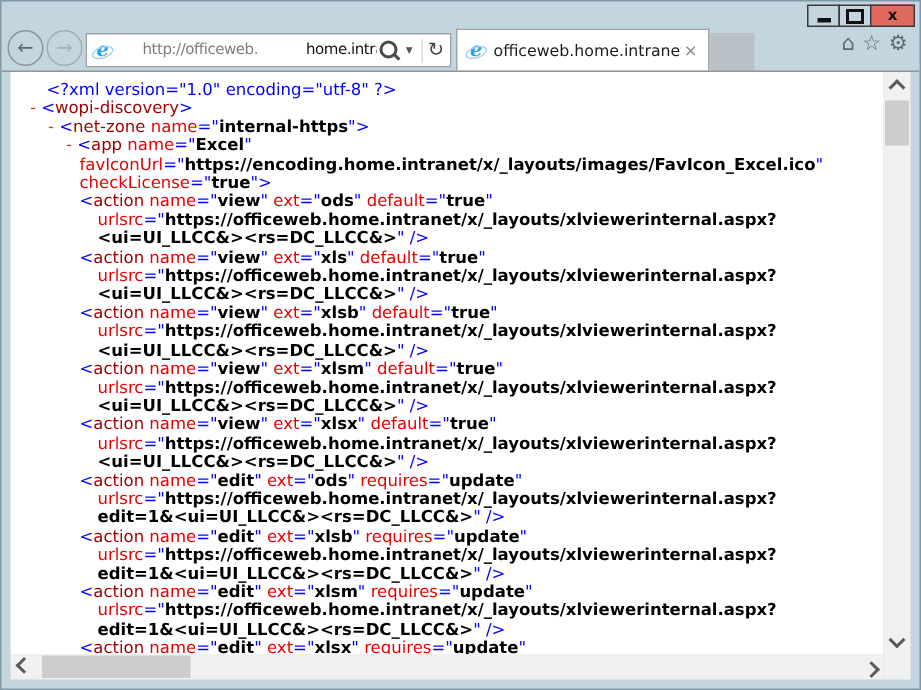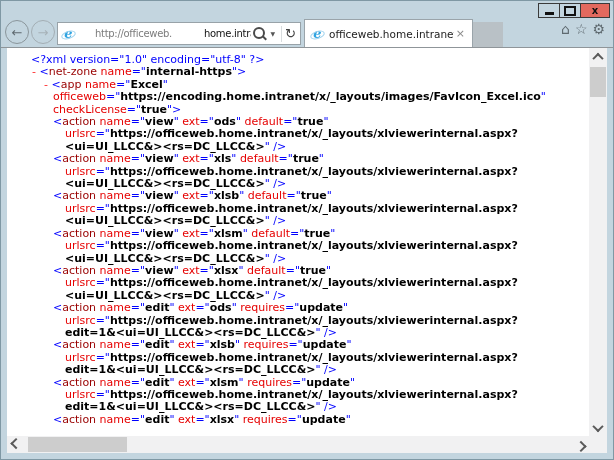--- a/index.html
+++ b/index.html
@@ -118,23 +118,24 @@
       <span>☆</span>
       <span>⚙</span>
     </div>
   </div>
 
   <div class="contentline"></div>
 
   <div class="content">
     <div id="xml" class="xml-pane">
         <div class="xline" style="padding-left: 24px;"><span class="m">&lt;?xml version="1.0" encoding="utf-8" ?&gt;</span></div>
+        <div class="xline" style="padding-left: 13px;"><span class="d">- </span><span class="m">&lt;</span><span class="e">wopi-discovery</span><span class="m">&gt;</span></div>
         <div class="xline" style="padding-left: 25px;"><span class="d">- </span><span class="m">&lt;</span><span class="e">net-zone</span><span class="m"> </span><span class="a">name</span><span class="m">="</span><span class="v">internal-https</span><span class="m">"&gt;</span></div>
         <div class="xline" style="padding-left: 37px;"><span class="d">- </span><span class="m">&lt;</span><span class="e">app</span><span class="m"> </span><span class="a">name</span><span class="m">="</span><span class="v">Excel</span><span class="m">"</span></div>
-        <div class="xline" style="padding-left: 46px;"><span class="a">officeweb</span><span class="m">="</span><span class="v">https://encoding.home.intranet/x/_layouts/images/FavIcon_Excel.ico</span><span class="m">"</span></div>
+        <div class="xline" style="padding-left: 46px;"><span class="a">favIconUrl</span><span class="m">="</span><span class="v">https://encoding.home.intranet/x/_layouts/images/FavIcon_Excel.ico</span><span class="m">"</span></div>
         <div class="xline" style="padding-left: 46px;"><span class="a">checkLicense</span><span class="m">="</span><span class="v">true</span><span class="m">"&gt;</span></div>
         <div class="xline" style="padding-left: 46px;"><span class="m">&lt;</span><span class="e">action</span><span class="m"> </span><span class="a">name</span><span class="m">="</span><span class="v">view</span><span class="m">" </span><span class="a">ext</span><span class="m">="</span><span class="v">ods</span><span class="m">" </span><span class="a">default</span><span class="m">="</span><span class="v">true</span><span class="m">"</span></div>
         <div class="xline" style="padding-left: 58px;"><span class="a">urlsrc</span><span class="m">="</span><span class="v">https://officeweb.home.intranet/x/_layouts/xlviewerinternal.aspx?</span></div>
         <div class="xline" style="padding-left: 58px;"><span class="v">&lt;ui=UI_LLCC&amp;&gt;&lt;rs=DC_LLCC&amp;&gt;</span><span class="m">" /&gt;</span></div>
         <div class="xline" style="padding-left: 46px;"><span class="m">&lt;</span><span class="e">action</span><span class="m"> </span><span class="a">name</span><span class="m">="</span><span class="v">view</span><span class="m">" </span><span class="a">ext</span><span class="m">="</span><span class="v">xls</span><span class="m">" </span><span class="a">default</span><span class="m">="</span><span class="v">true</span><span class="m">"</span></div>
         <div class="xline" style="padding-left: 58px;"><span class="a">urlsrc</span><span class="m">="</span><span class="v">https://officeweb.home.intranet/x/_layouts/xlviewerinternal.aspx?</span></div>
         <div class="xline" style="padding-left: 58px;"><span class="v">&lt;ui=UI_LLCC&amp;&gt;&lt;rs=DC_LLCC&amp;&gt;</span><span class="m">" /&gt;</span></div>
         <div class="xline" style="padding-left: 46px;"><span class="m">&lt;</span><span class="e">action</span><span class="m"> </span><span class="a">name</span><span class="m">="</span><span class="v">view</span><span class="m">" </span><span class="a">ext</span><span class="m">="</span><span class="v">xlsb</span><span class="m">" </span><span class="a">default</span><span class="m">="</span><span class="v">true</span><span class="m">"</span></div>
         <div class="xline" style="padding-left: 58px;"><span class="a">urlsrc</span><span class="m">="</span><span class="v">https://officeweb.home.intranet/x/_layouts/xlviewerinternal.aspx?</span></div>
         <div class="xline" style="padding-left: 58px;"><span class="v">&lt;ui=UI_LLCC&amp;&gt;&lt;rs=DC_LLCC&amp;&gt;</span><span class="m">" /&gt;</span></div>

